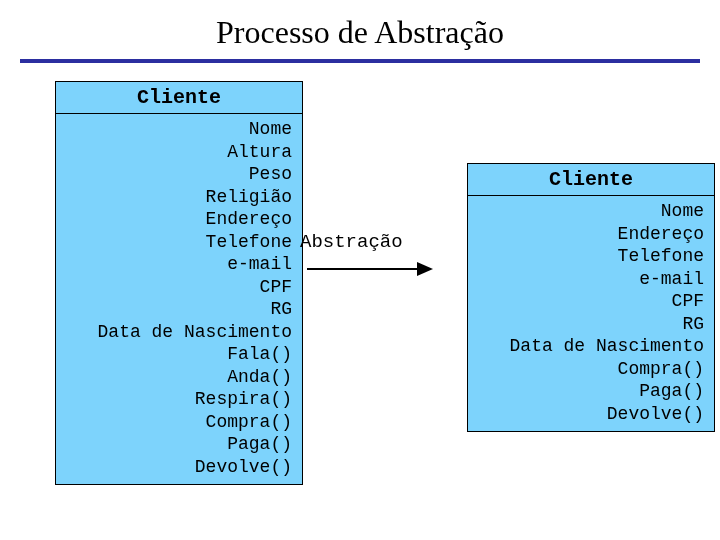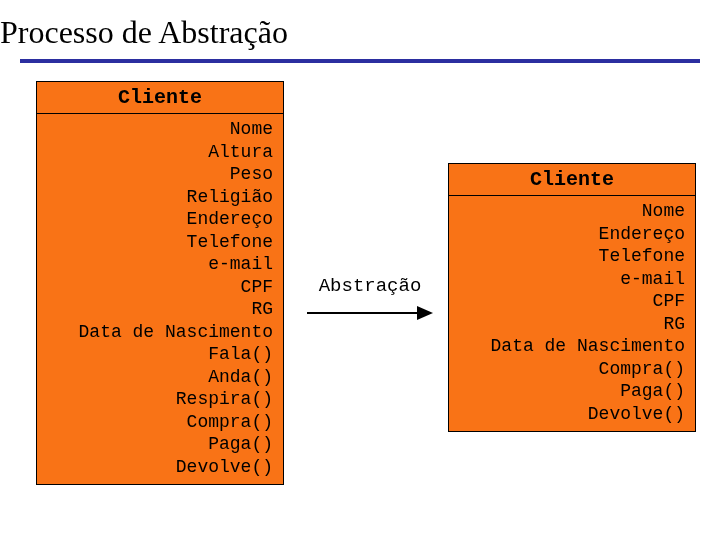--- a/index.html
+++ b/index.html
@@ -7,39 +7,41 @@
     margin: 0;
     padding: 0;
     width: 720px;
     height: 540px;
     background: #fff;
     font-family: "Times New Roman", Times, serif;
     position: relative;
   }
   .title {
     font-size: 32px;
+    text-align: center;
     margin-top: 14px;
     margin-bottom: 8px;
     font-weight: normal;
   }
   .rule {
     height: 4px;
     background: #2b2ea0;
     margin: 0 20px 18px 20px;
   }
   .content {
     position: relative;
     padding: 0 20px;
   }
   .uml-box {
     border: 1.5px solid #000;
-    background: #f97316;
+    background: #7dd3fc;
     font-family: "Courier New", Courier, monospace;
     font-size: 18px;
     display: inline-block;
+    margin-left: 19px;
   }
   .uml-header {
     border-bottom: 1.5px solid #000;
     text-align: center;
     font-weight: bold;
     padding: 4px 10px;
     font-size: 20px;
   }
   .uml-body {
     padding: 4px 10px 6px 10px;
@@ -57,22 +59,20 @@
     position: absolute;
     left: 448px;
     top: 82px;
     width: 248px;
   }
   .arrow-wrap {
     position: absolute;
     left: 300px;
     top: 150px;
     width: 140px;
-    text-align: center;
-    margin-top: 44px;
   }
   .arrow-label {
     font-family: "Courier New", Courier, monospace;
     font-size: 19px;
     margin-bottom: 6px;
   }
   .arrow-svg {
     display: block;
     margin: 0 auto;
   }

